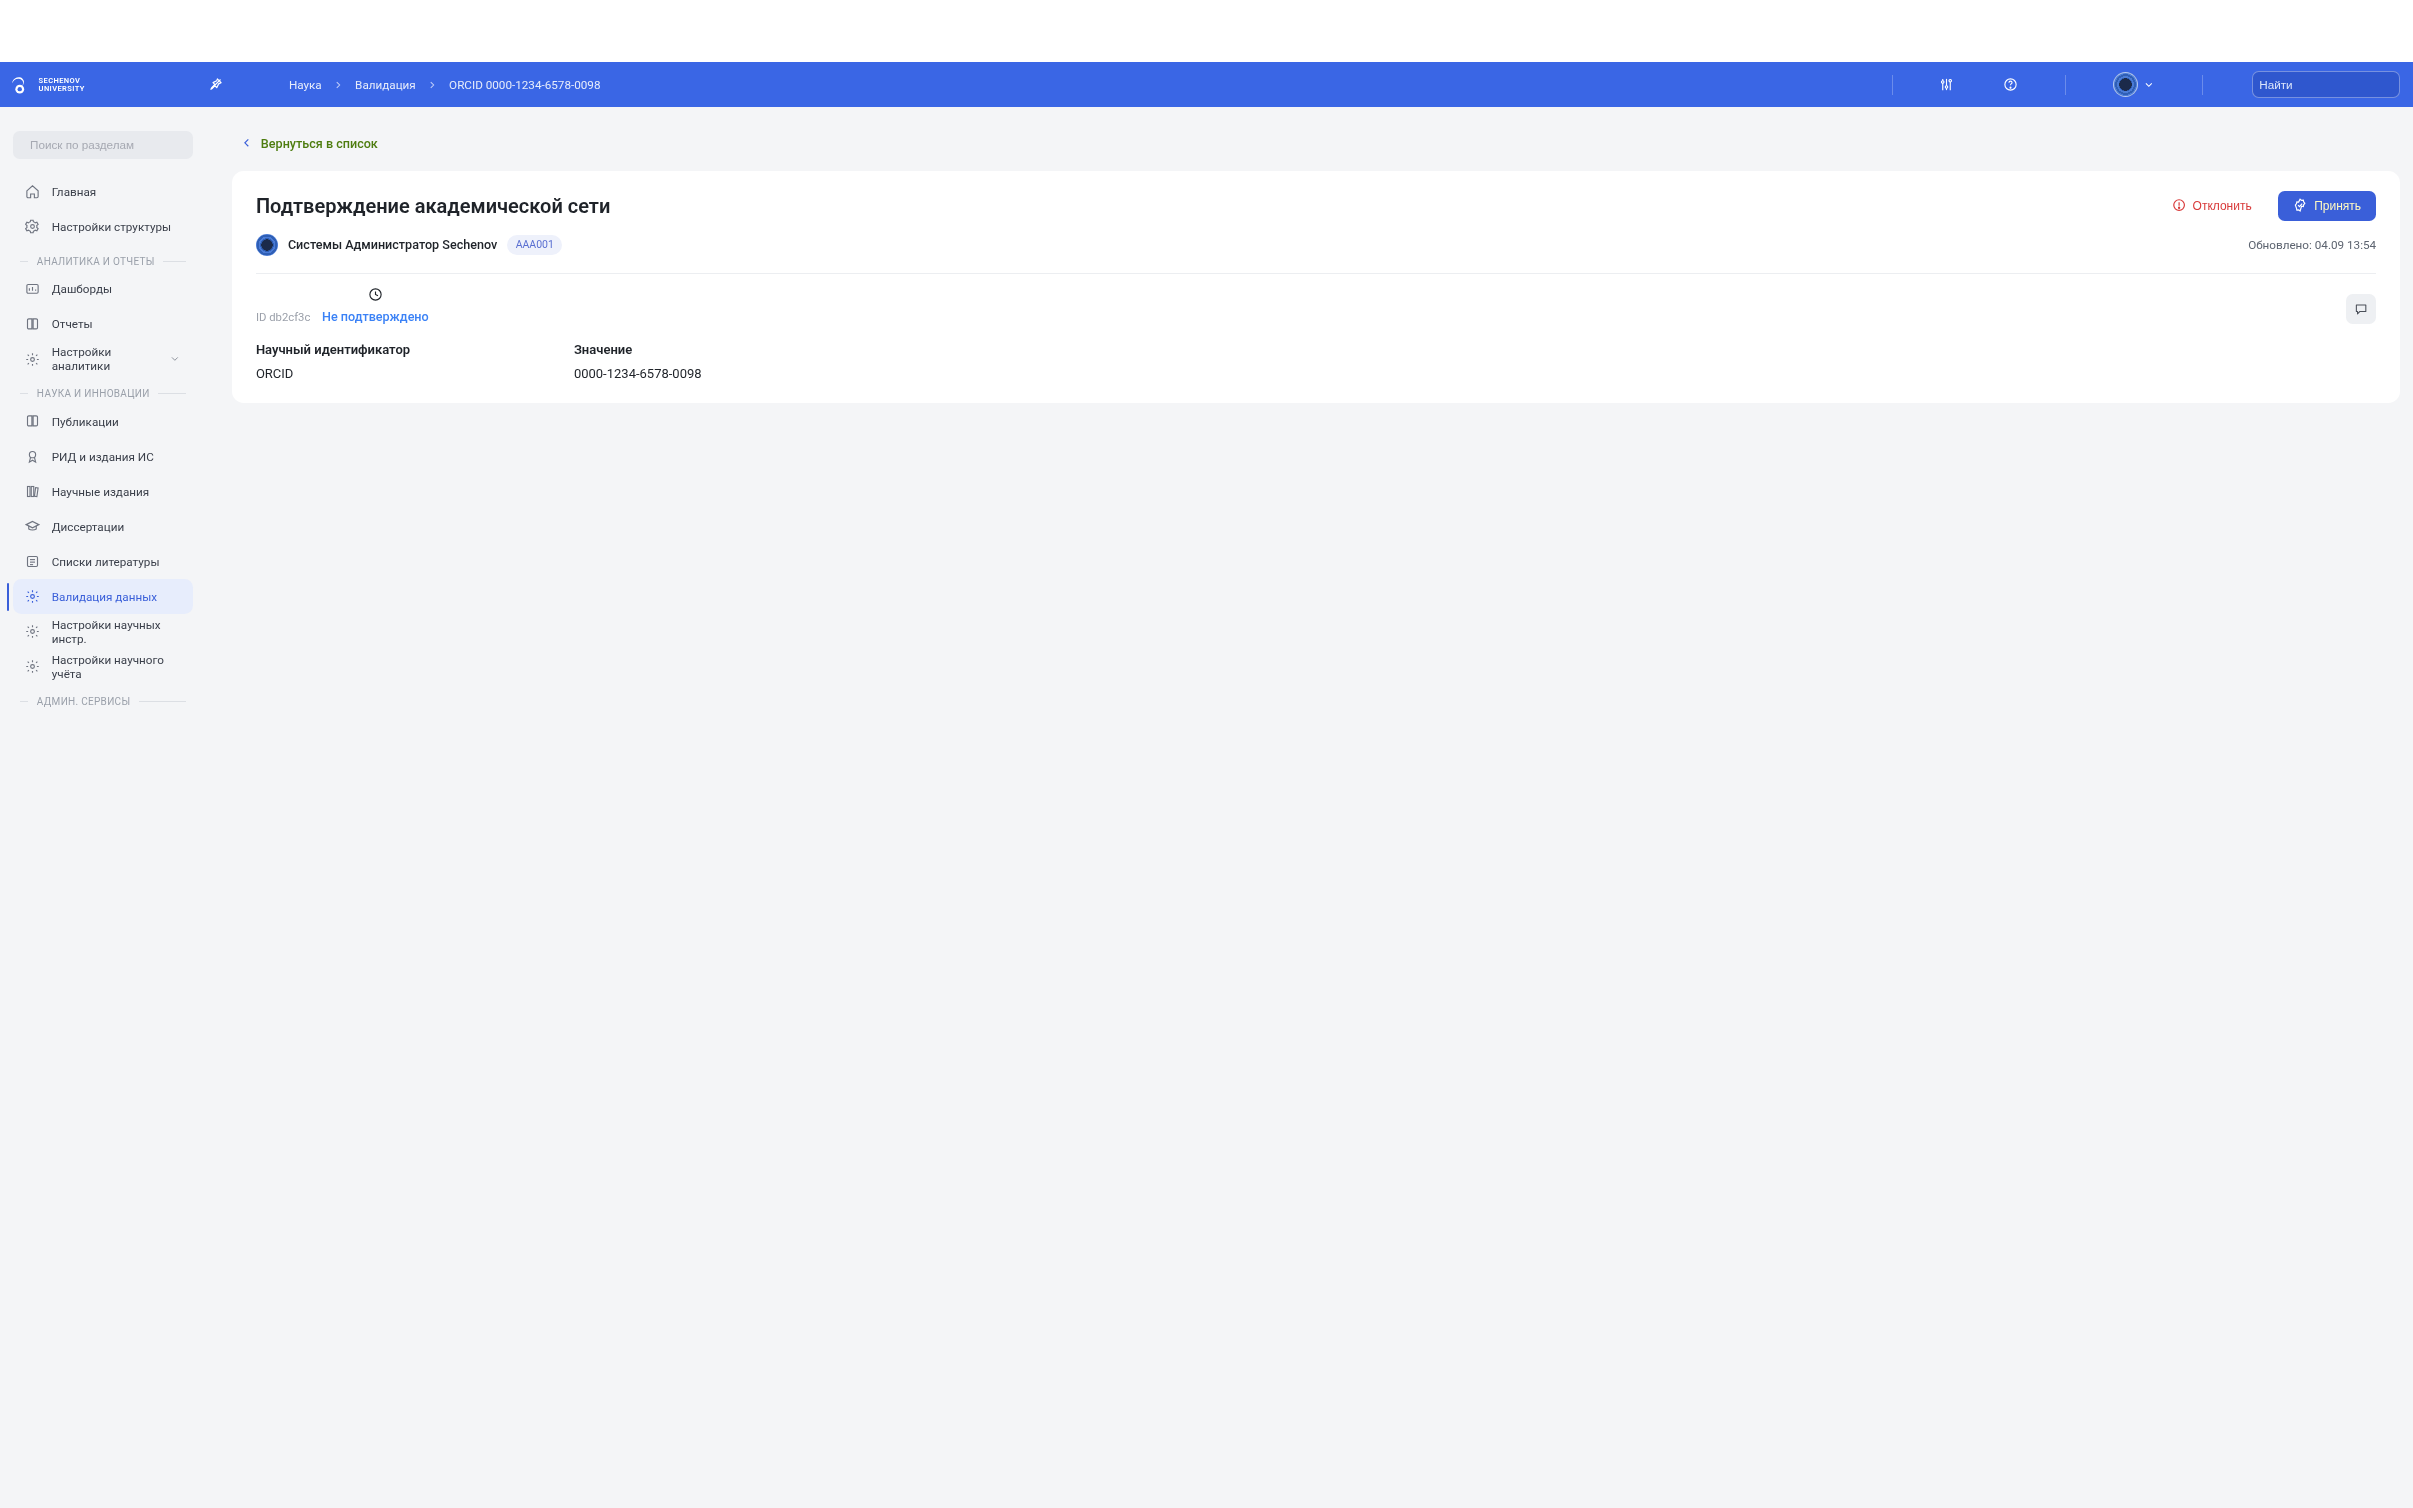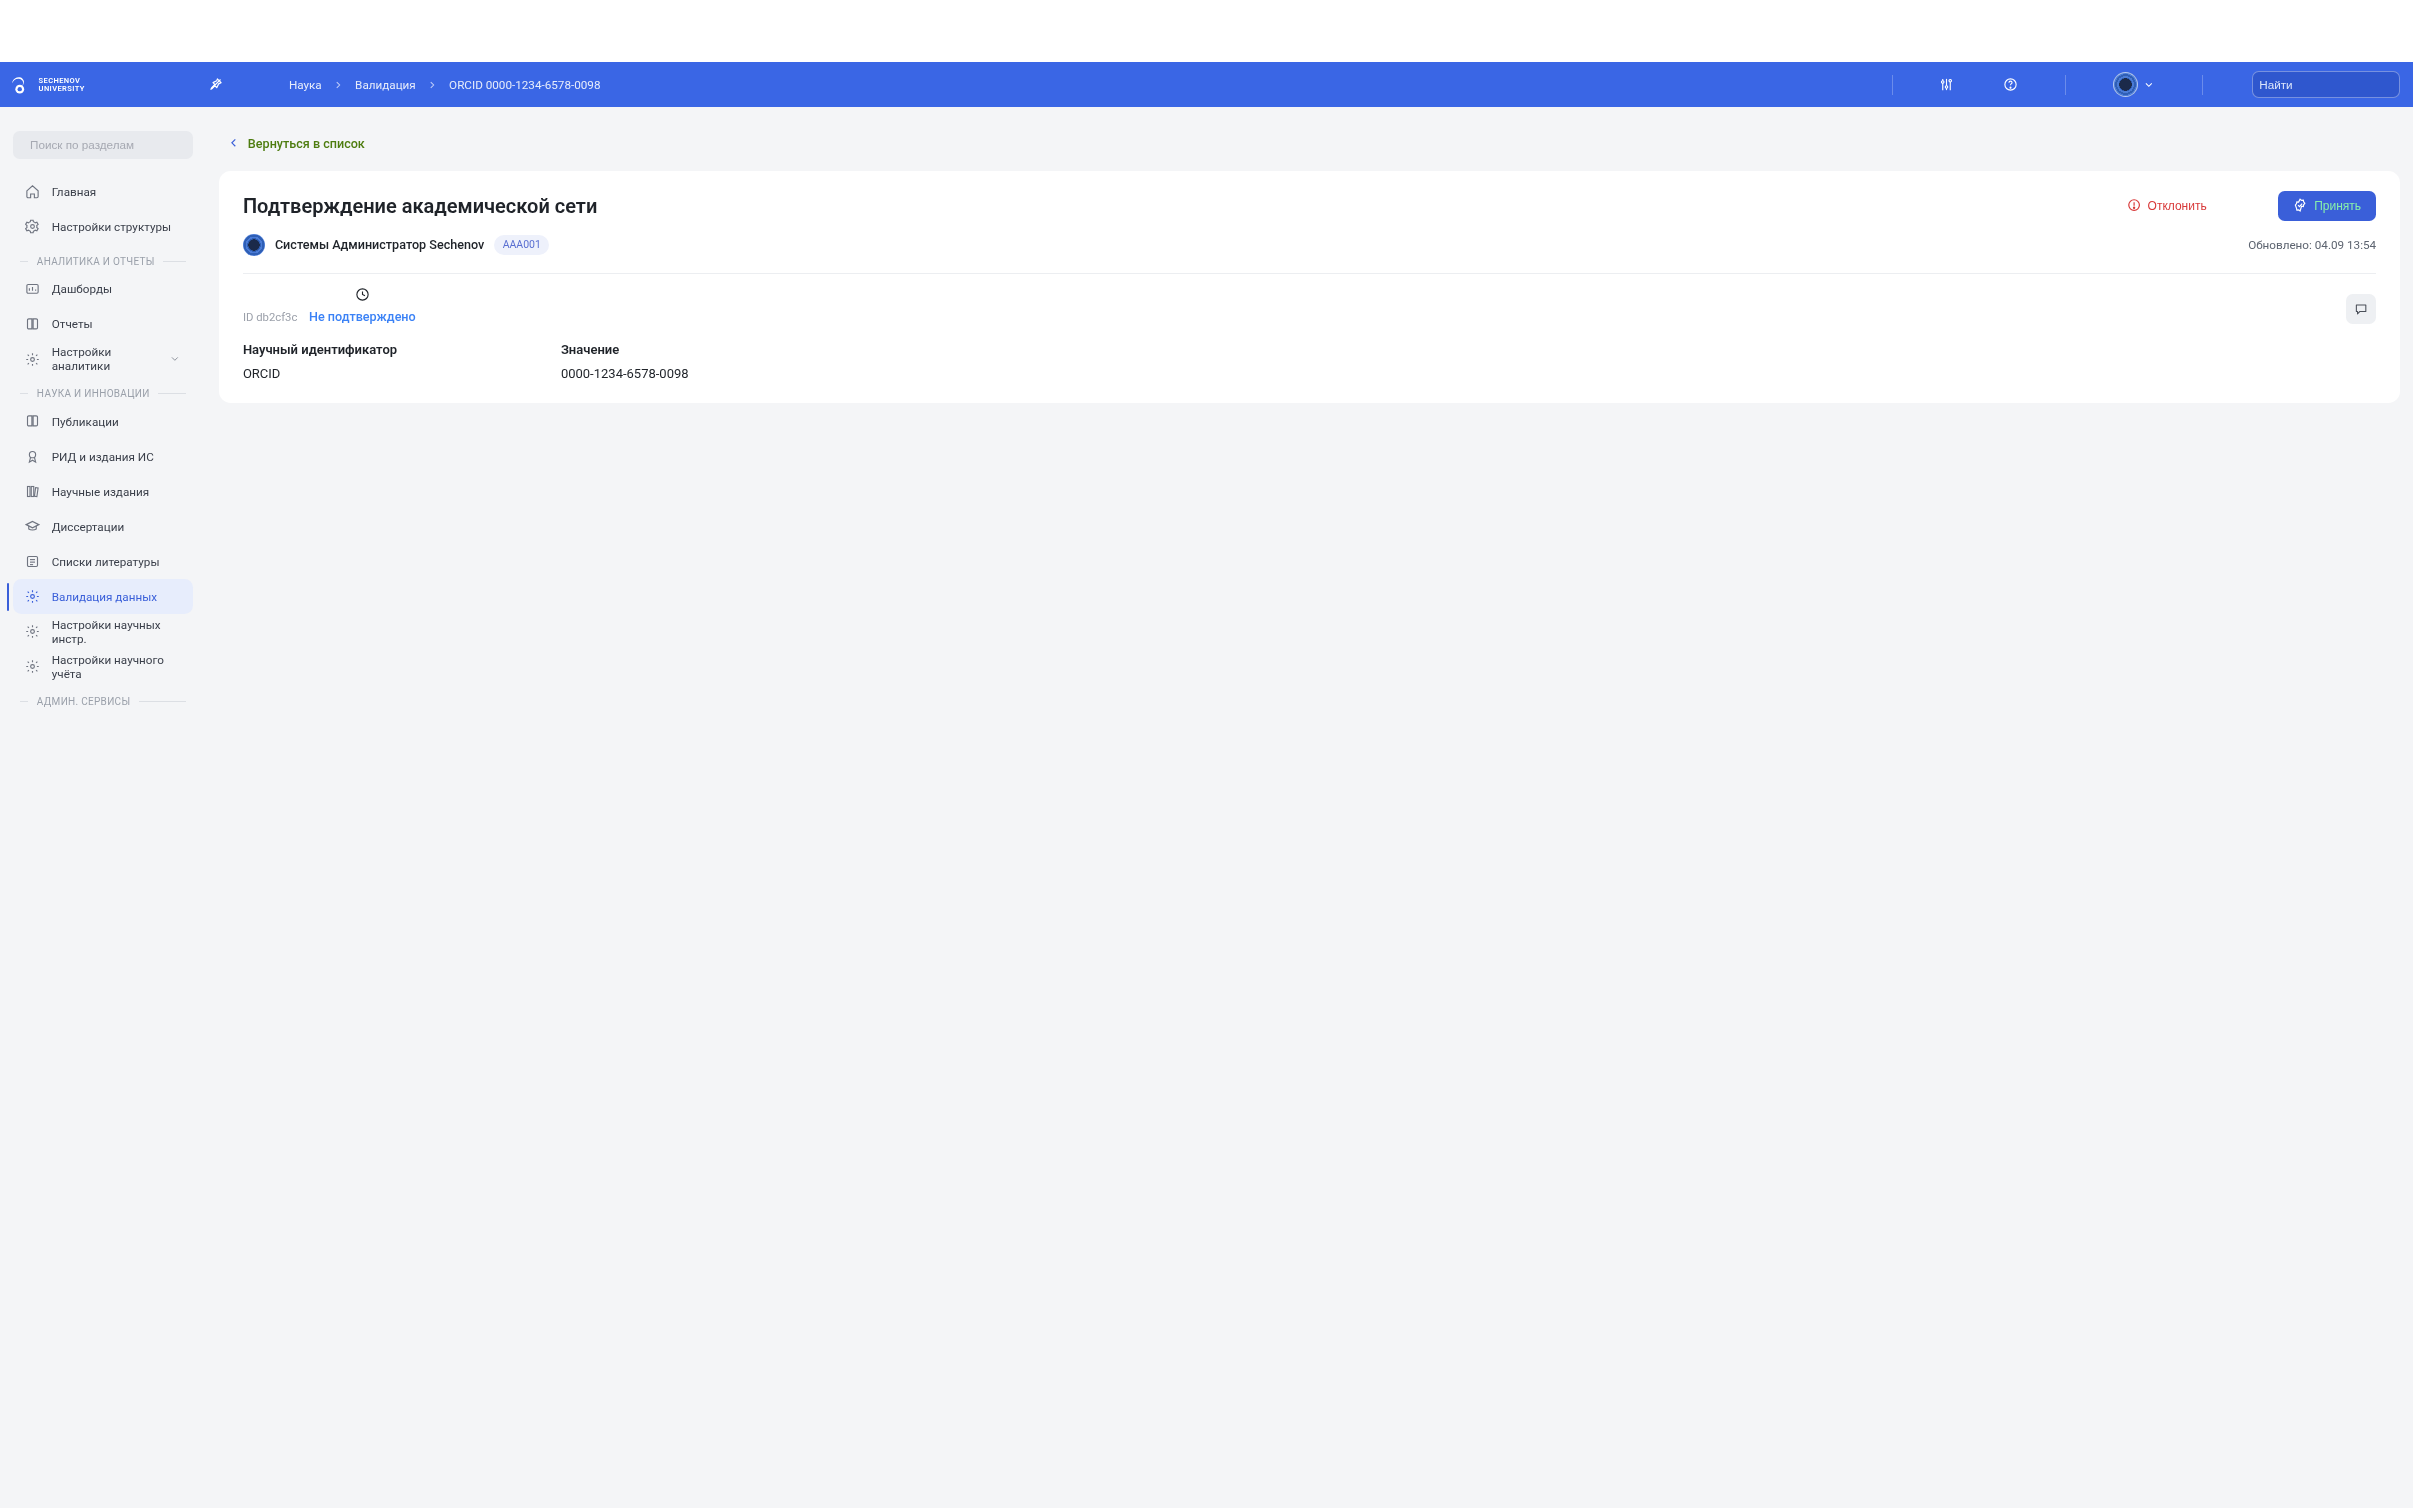--- a/index.html
+++ b/index.html
@@ -71,21 +71,21 @@
     padding:0 6.7px;
     margin-left:10px;
     margin-right:5px;
   }
   .top-search input {
     flex:1; background:transparent; border:none; outline:none;
     color:#fff; font-size:11.7px;
   }
   .top-search input::placeholder { color:#dde6fb; }
 
-  .app-body { display:flex; min-height: calc(100vh - 107px); }
+  .app-body { display:flex; min-height: calc(100vh - 107px); gap: 13px; }
   .sidebar {
     width: 206px;
     padding: 23.5px 6.7px 17px 6.7px;
     background:#f4f5f7;
   }
   .side-search {
     display:flex; align-items:center; gap:6.7px;
     background:#e8eaee;
     border-radius:6.7px;
     height:28.5px;
@@ -149,21 +149,21 @@
   }
   .card-title { font-size:20px; font-weight:600; color:#1f2329; }
   .card-actions { margin-left:auto; display:flex; gap:11.7px; }
   .btn {
     display:inline-flex; align-items:center; gap:6.7px;
     height:30px; padding:0 15px;
     border-radius:6.7px; font-size:12px; font-weight:500;
     border:none; cursor:pointer;
   }
   .btn-reject { background:transparent; color:#d83a3a; }
-  .btn-accept { background:#3a5fd9; color:#86efac;margin-left:45px; }
+  .btn-accept { background:#3a5fd9; color:#fef9c3; }
   .user-row {
     display:flex; align-items:center; gap:10px;
     margin-top:13.4px;
     padding-bottom:17px;
     border-bottom:0.8px solid #eceef1;
   }
   .small-avatar {
     width:22px;height:22px;border-radius:50%;
     background:
       radial-gradient(circle at 50% 50%, #1b2a4a 0 36%, transparent 37%),

